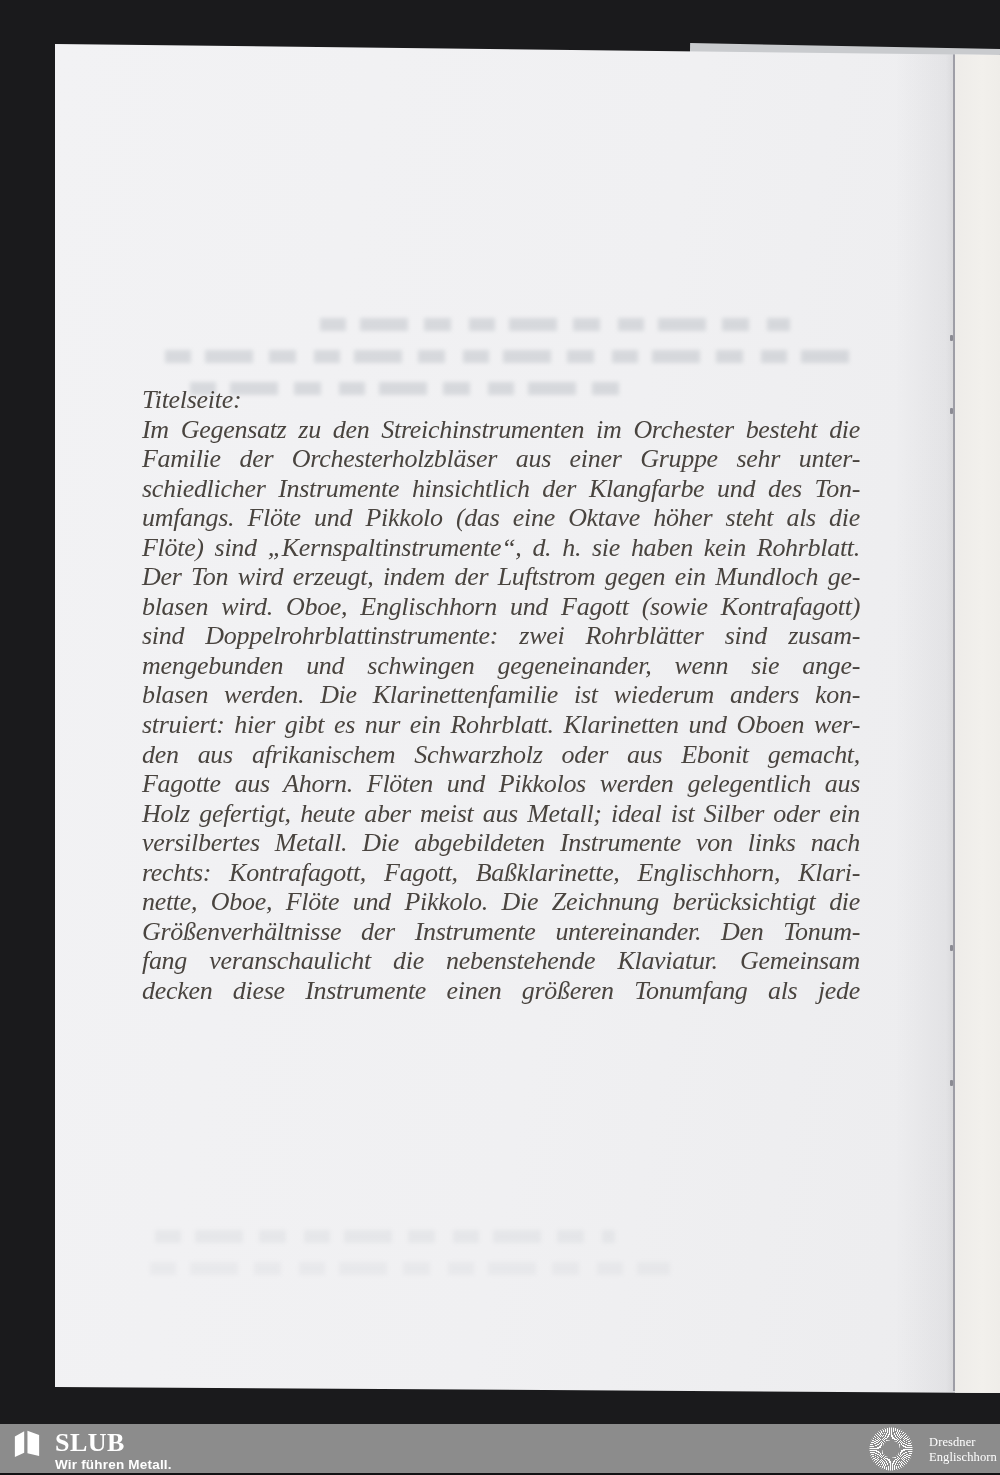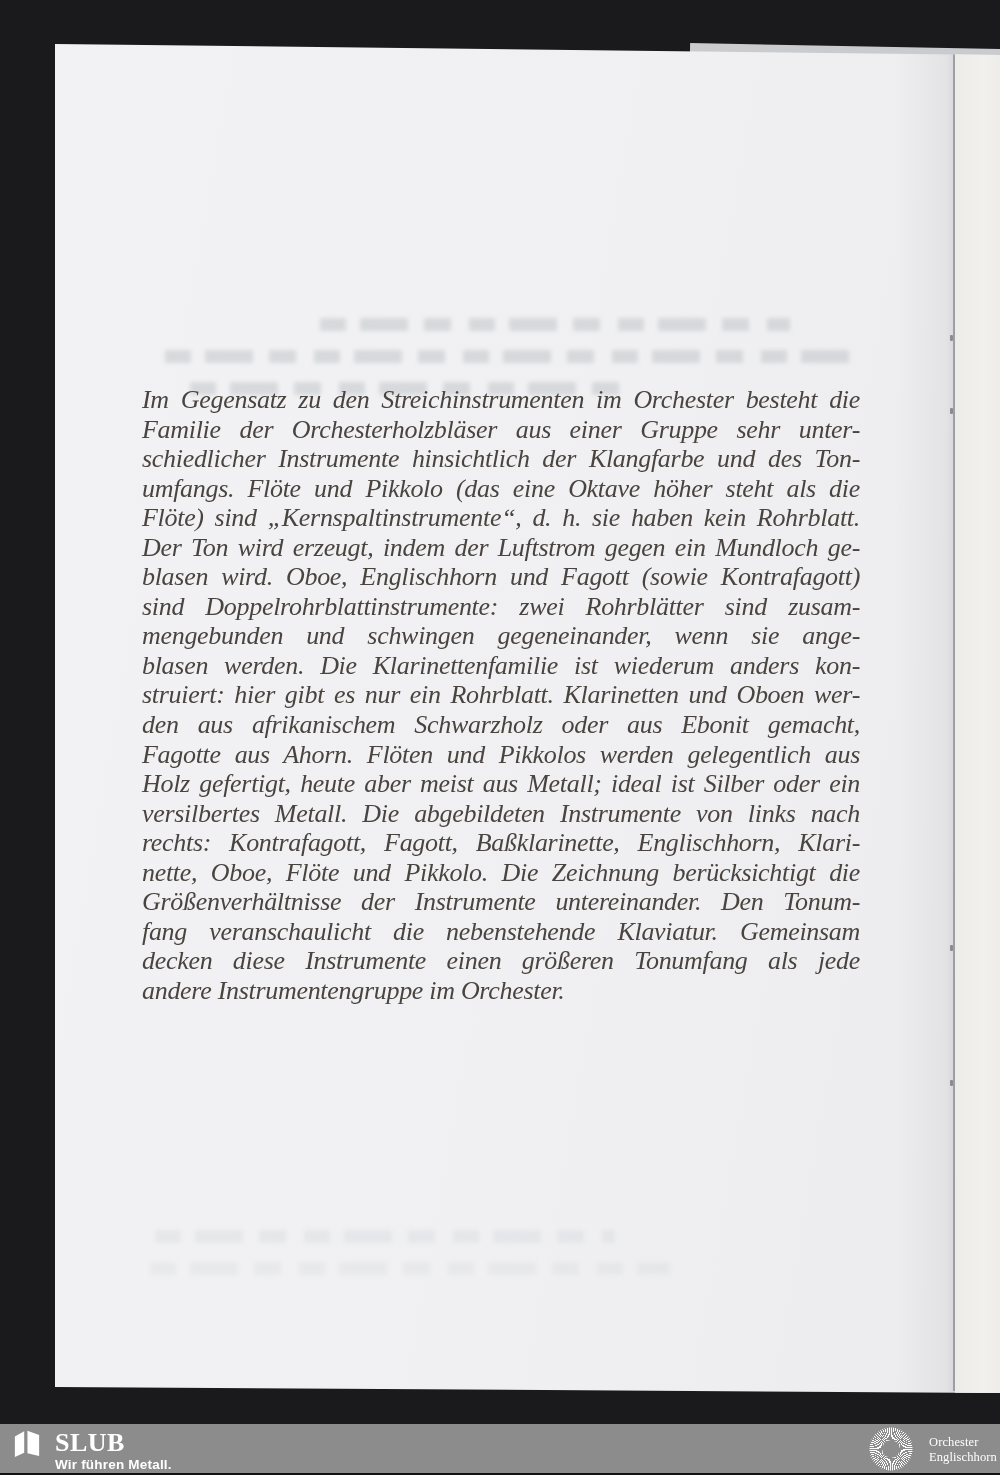--- a/index.html
+++ b/index.html
@@ -127,50 +127,50 @@
   <div class="staple s3"></div>
   <div class="staple s4"></div>
 
   <div class="ghost g1"></div>
   <div class="ghost g2"></div>
   <div class="ghost g3"></div>
   <div class="ghost g4"></div>
   <div class="ghost g5"></div>
 
   <div class="textblock">
+    <div class="tb-line">Titelseite:</div>
     <div class="tb-line tb-just">Im Gegensatz zu den Streichinstrumenten im Orchester besteht die
 Familie der Orchesterholzbläser aus einer Gruppe sehr unter-
 schiedlicher Instrumente hinsichtlich der Klangfarbe und des Ton-
 umfangs. Flöte und Pikkolo (das eine Oktave höher steht als die
 Flöte) sind „Kernspaltinstrumente“, d. h. sie haben kein Rohrblatt.
 Der Ton wird erzeugt, indem der Luftstrom gegen ein Mundloch ge-
 blasen wird. Oboe, Englischhorn und Fagott (sowie Kontrafagott)
 sind Doppelrohrblattinstrumente: zwei Rohrblätter sind zusam-
 mengebunden und schwingen gegeneinander, wenn sie ange-
 blasen werden. Die Klarinettenfamilie ist wiederum anders kon-
 struiert: hier gibt es nur ein Rohrblatt. Klarinetten und Oboen wer-
 den aus afrikanischem Schwarzholz oder aus Ebonit gemacht,
 Fagotte aus Ahorn. Flöten und Pikkolos werden gelegentlich aus
 Holz gefertigt, heute aber meist aus Metall; ideal ist Silber oder ein
 versilbertes Metall. Die abgebildeten Instrumente von links nach
 rechts: Kontrafagott, Fagott, Baßklarinette, Englischhorn, Klari-
 nette, Oboe, Flöte und Pikkolo. Die Zeichnung berücksichtigt die
 Größenverhältnisse der Instrumente untereinander. Den Tonum-
 fang veranschaulicht die nebenstehende Klaviatur. Gemeinsam
 decken diese Instrumente einen größeren Tonumfang als jede</div>
-    <div class="tb-line">andere Instrumentengruppe im Orchester.</div>
   </div>
 </div>
 
 <div class="footer">
   <svg class="book-icon" viewBox="0 0 30 30" aria-hidden="true">
     <polygon points="2,8.5 12,3 12,26 2,30.5" fill="#ffffff"></polygon>
     <polygon points="15.5,2.5 28,7 28,29.5 15.5,26.5" fill="#ffffff"></polygon>
   </svg>
   <div class="slub-name">SLUB</div>
   <div class="slub-tagline">Wir führen Metall.</div>
 
   <div class="sunburst"></div>
   <div class="phil-text">
-    <div>Orchester</div>
+    <div>Dresdner</div>
     <div>Englischhorn</div>
   </div>
 </div>
 
 </body></html>

